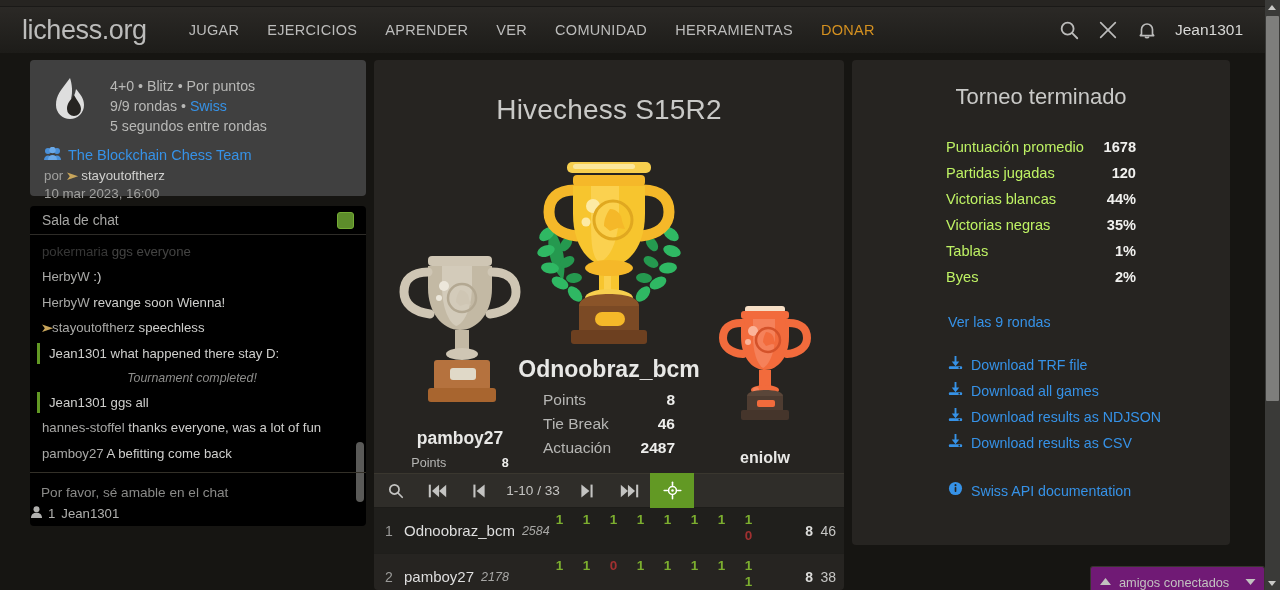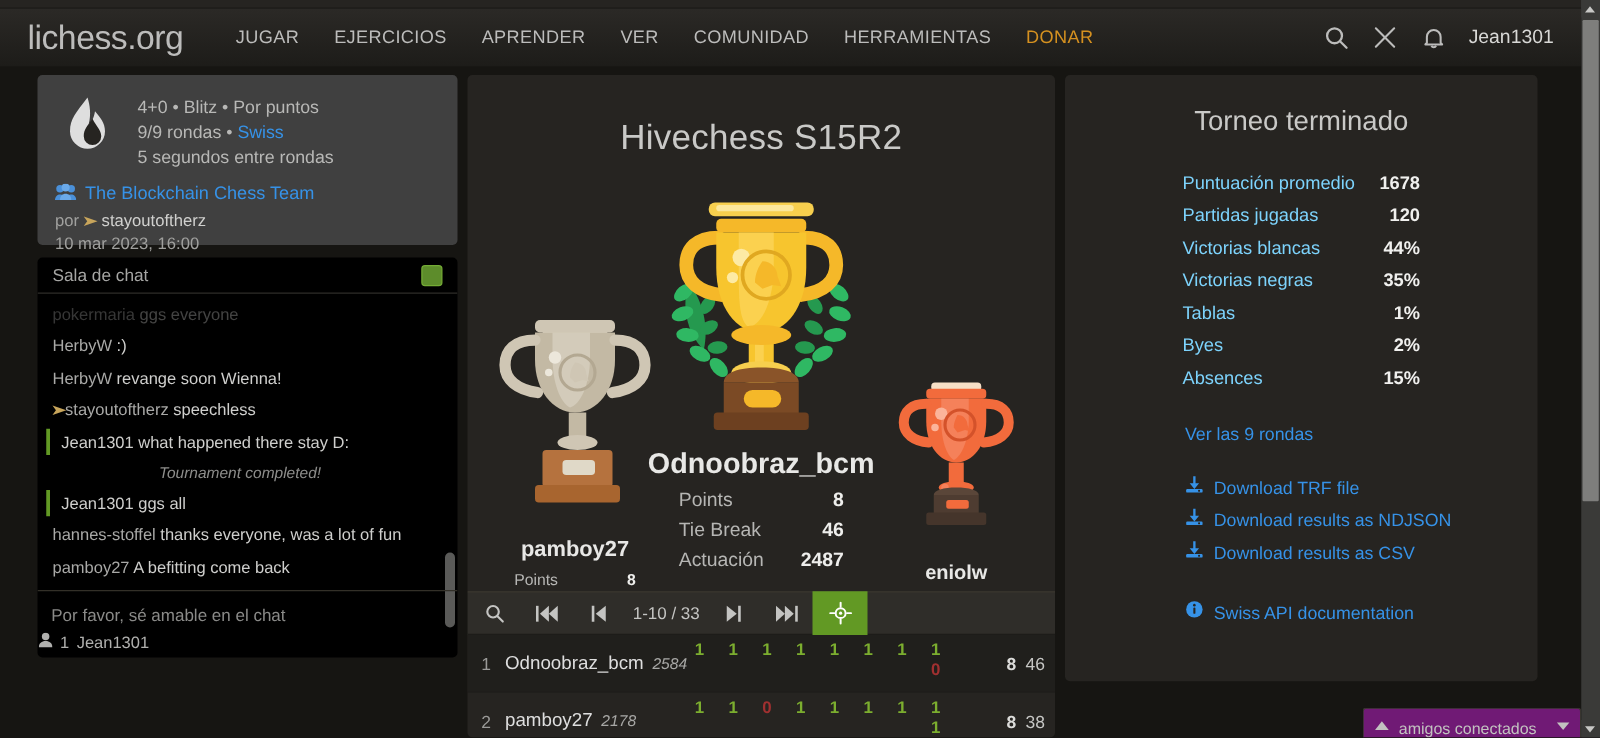--- a/index.html
+++ b/index.html
@@ -221,21 +221,21 @@
   }
   .rt-title {
     text-align: center; font-size: 22px; color: #c9c9c7;
     font-weight: 300; padding-top: 24px;
   }
   .stats-list { margin: 24px auto 0 auto; width: 190px; }
   .stat-row {
     display: flex; justify-content: space-between;
     font-size: 14.6px; line-height: 26px;
   }
-  .stat-row .k { color: #7dd3fc; }
+  .stat-row .k { color: #bef264; }
   .stat-row .v { color: #f0f0ee; font-weight: bold; }
   .rounds-link {
     display: block; margin: 24px 0 0 96px;
     color: #3692e7; font-size: 14.2px; text-decoration: none;
   }
   .dl-list { margin: 22px 0 0 96px; }
   .dl-item {
     display: flex; align-items: center; gap: 8px;
     color: #3692e7; font-size: 14.2px; text-decoration: none;
     line-height: 26px;
@@ -701,36 +701,40 @@
         <span class="v">35%</span>
       </div>
     <div class="stat-row">
         <span class="k">Tablas</span>
         <span class="v">1%</span>
       </div>
     <div class="stat-row">
         <span class="k">Byes</span>
         <span class="v">2%</span>
       </div>
-    <div class="stat-row">
-        <span class="k">Absences</span>
-        <span class="v">15%</span>
-      </div>
   </div>
 
   <a href="#" class="rounds-link">Ver las 9 rondas</a>
 
   <div class="dl-list">
     <a href="#" class="dl-item">
       <span class="ico"><svg width="15" height="15" viewBox="0 0 16 16" fill="#3692e7">
             <path d="M7 1h2v6h3l-4 5-4-5h3z"></path>
             <rect x="1" y="12" width="14" height="3" rx="1"></rect>
             <circle cx="12" cy="13.5" r="0.9" fill="#262421"></circle>
           </svg></span>
       <span>Download TRF file</span>
+    </a>
+    <a href="#" class="dl-item">
+      <span class="ico"><svg width="15" height="15" viewBox="0 0 16 16" fill="#3692e7">
+            <path d="M7 1h2v6h3l-4 5-4-5h3z"></path>
+            <rect x="1" y="12" width="14" height="3" rx="1"></rect>
+            <circle cx="12" cy="13.5" r="0.9" fill="#262421"></circle>
+          </svg></span>
+      <span>Download all games</span>
     </a>
     <a href="#" class="dl-item">
       <span class="ico"><svg width="15" height="15" viewBox="0 0 16 16" fill="#3692e7">
             <path d="M7 1h2v6h3l-4 5-4-5h3z"></path>
             <rect x="1" y="12" width="14" height="3" rx="1"></rect>
             <circle cx="12" cy="13.5" r="0.9" fill="#262421"></circle>
           </svg></span>
       <span>Download results as NDJSON</span>
     </a>
     <a href="#" class="dl-item">

